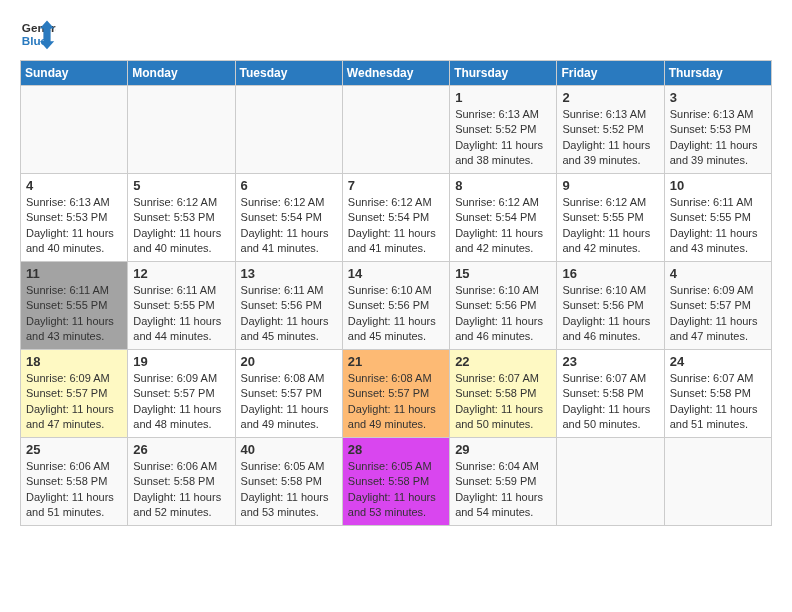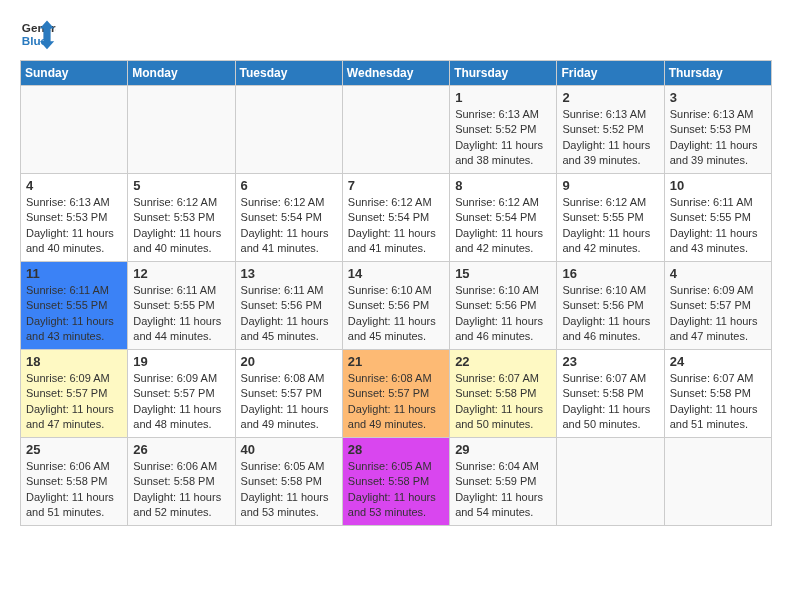--- a/index.html
+++ b/index.html
@@ -185,21 +185,21 @@
         </td>
         <td style="background: rgb(255, 255, 255);">
           <span class="day-num">10</span>
           <div class="day-info" style="white-space: pre-line;">Sunrise: 6:11 AM
 Sunset: 5:55 PM
 Daylight: 11 hours
 and 43 minutes.</div>
         </td>
       </tr>
       <tr>
-        <td style="background: #3b82f6;">
+        <td style="background: #a3a3a3;">
           <span class="day-num">11</span>
           <div class="day-info" style="white-space: pre-line;">Sunrise: 6:11 AM
 Sunset: 5:55 PM
 Daylight: 11 hours
 and 43 minutes.</div>
         </td>
         <td style="background: rgb(249, 249, 249);">
           <span class="day-num">12</span>
           <div class="day-info" style="white-space: pre-line;">Sunrise: 6:11 AM
 Sunset: 5:55 PM

